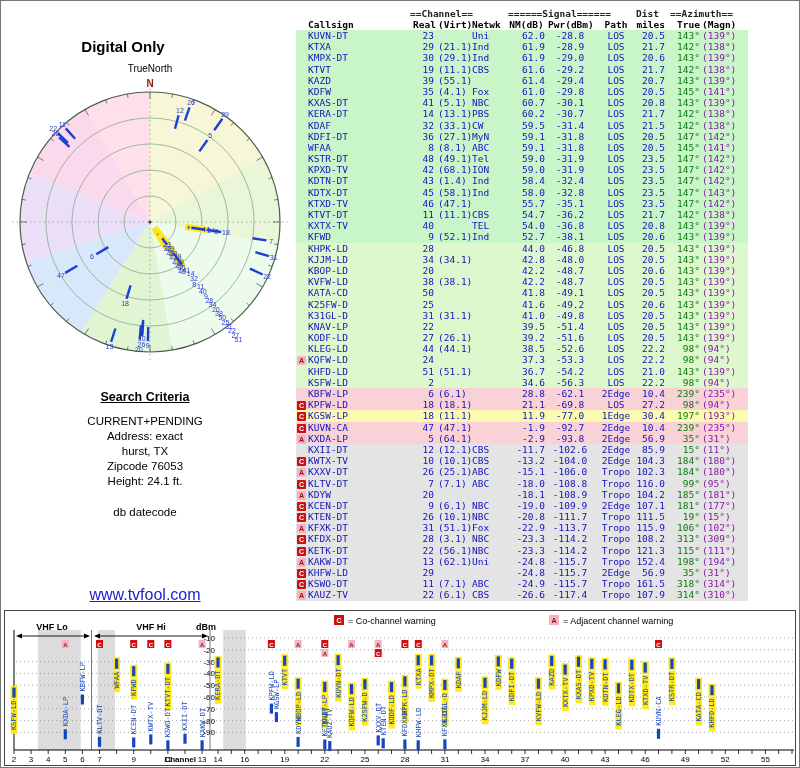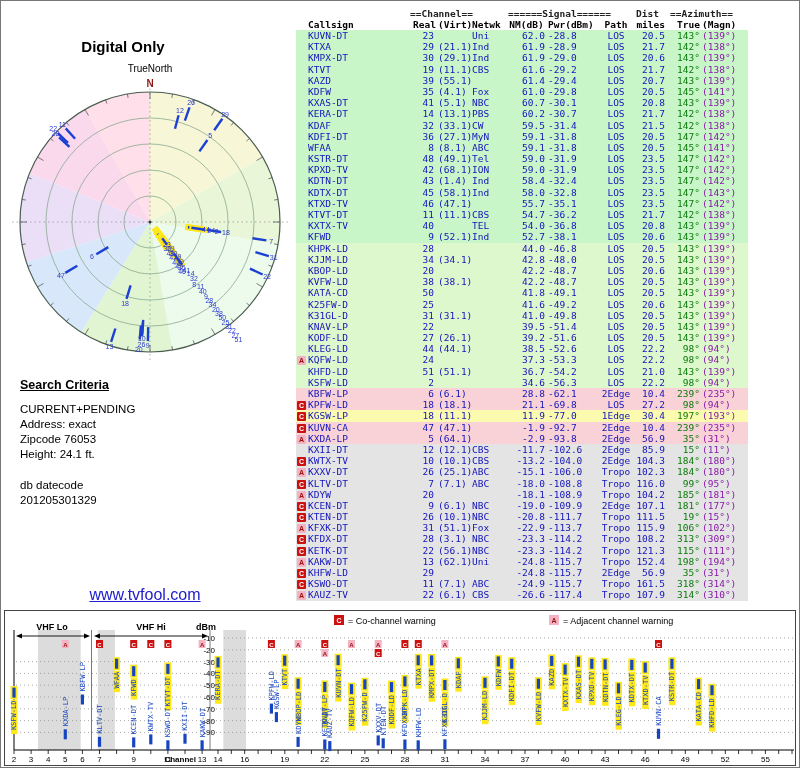--- a/index.html
+++ b/index.html
@@ -5,21 +5,21 @@
   *{margin:0;padding:0;box-sizing:border-box}
   html,body{background:#fff}
   #page{position:relative;width:800px;height:768px;background:#fff;overflow:hidden;
         font-family:"Liberation Sans",sans-serif;color:#000}
   .frame{position:absolute;inset:0;border:1px solid #777;pointer-events:none;z-index:60}
 
   #digital-title{position:absolute;left:23px;top:38px;width:200px;text-align:center;
                  font-size:15px;font-weight:bold}
   #polar-svg{position:absolute;left:0;top:56px}
 
-  #search-block{position:absolute;left:20px;top:378px;width:250px;text-align:left;
+  #search-block{position:absolute;left:20px;top:390px;width:250px;text-align:center;
                 font-size:11.5px;line-height:15px}
   #search-heading{font-weight:bold;text-decoration:underline;font-size:12.5px;margin-bottom:9px}
   #datecode-block{margin-top:16px}
   #site-link{position:absolute;left:20px;top:586px;width:250px;text-align:center;font-size:16px}
   #site-link a{color:#2020cc}
 
   #tvtable{position:absolute;left:296px;top:8px;width:452px;
            font-family:"DejaVu Sans Mono",monospace;font-size:9.5px}
   .trow{display:grid;grid-template-columns:12px 102px 28px 34px 36px 40px 48px 40px 34px 32px 46px;
         height:11.2px;line-height:11.3px;align-items:center;white-space:nowrap}
@@ -37,21 +37,21 @@
   .h-path{grid-column:8;text-align:center}
   .h-mi{grid-column:9;text-align:right;padding-right:5px}
   .h-tru{grid-column:10;text-align:right;padding-right:2px}
   .h-mag{grid-column:11}
   .c-warn{padding-left:1px}
   .c-call{color:#1314bb}
   .c-real{text-align:right;padding-right:4px;color:#1314bb}
   .c-virt{color:#1314bb}
   .c-net{color:#1314bb}
   .c-nm{text-align:right;padding-right:3px;color:#1314bb}
-  .c-pwr{text-align:left;padding-right:4px;color:#1314bb}
+  .c-pwr{text-align:center;padding-right:4px;color:#1314bb}
   .c-path{text-align:center;color:#1314bb}
   .c-mi{text-align:right;padding-right:5px;color:#1314bb}
   .c-tru{text-align:right;padding-right:2px;color:#0a7a0a}
   .c-mag{color:#8819a8}
   .t-g1{background:#c9f6c9}
   .t-g2{background:#def8cd}
   .t-y{background:#fbfbb0}
   .t-r{background:#f9d2d8}
   .t-gy{background:#e4e4e4}
   .wbox{display:inline-block;width:9px;height:9px;font:bold 7px/9px "Liberation Sans",sans-serif;
@@ -258,26 +258,26 @@
       <text x="62.3" y="70.9" font-size="7" fill="#2a3bd0" text-anchor="middle" font-family="Liberation Sans, sans-serif">11</text>
       <text x="150" y="16" font-size="10" fill="#000" text-anchor="middle" font-family="Liberation Sans, sans-serif">TrueNorth</text>
       <text x="150" y="31" font-size="10" font-weight="bold" fill="#8b1a1a" text-anchor="middle" font-family="Liberation Sans, sans-serif">N</text>
     </svg>
 
   <div id="search-block">
     <div id="search-heading">Search Criteria</div>
     <div id="search-lines">
         <div>CURRENT+PENDING</div>
         <div>Address: exact</div>
+        <div>hurst, TX</div>
         <div>Zipcode 76053</div>
         <div>Height: 24.1 ft.</div>
       </div>
     <div id="datecode-block">
       <div>db datecode</div>
-      <div>201205301329</div>
     </div>
   </div>
 
   <div id="site-link">
     <a href="#">www.tvfool.com</a>
   </div>
 
   <div id="tvtable">
     <div class="trow thead">
       <span class="g-ch">==Channel==</span>

